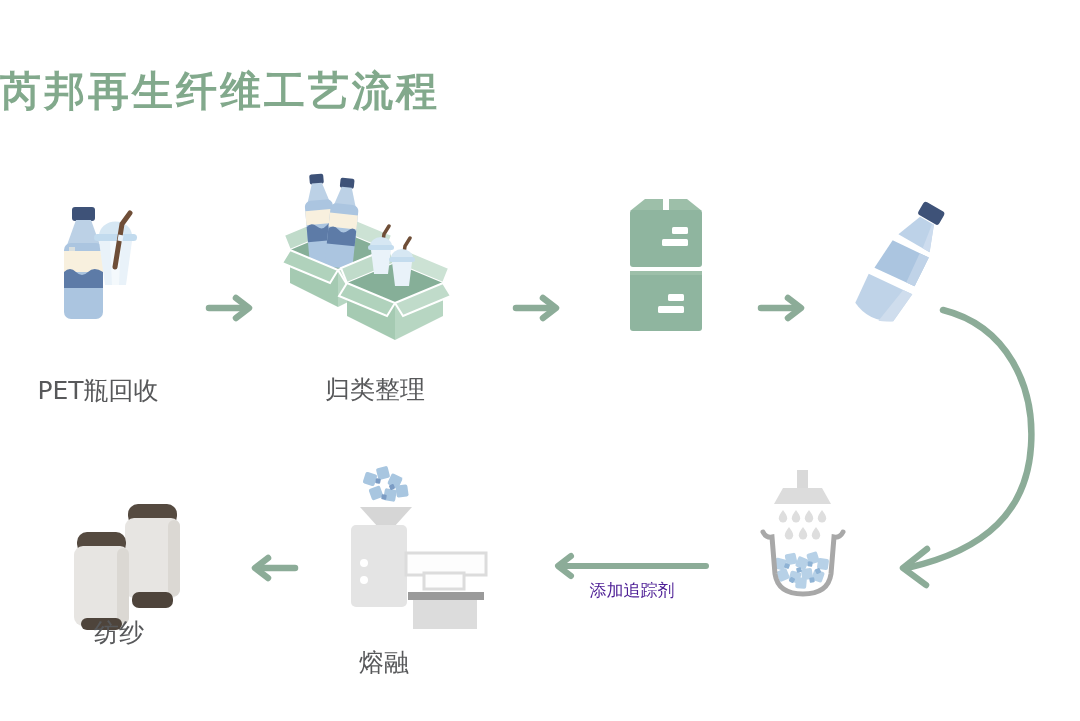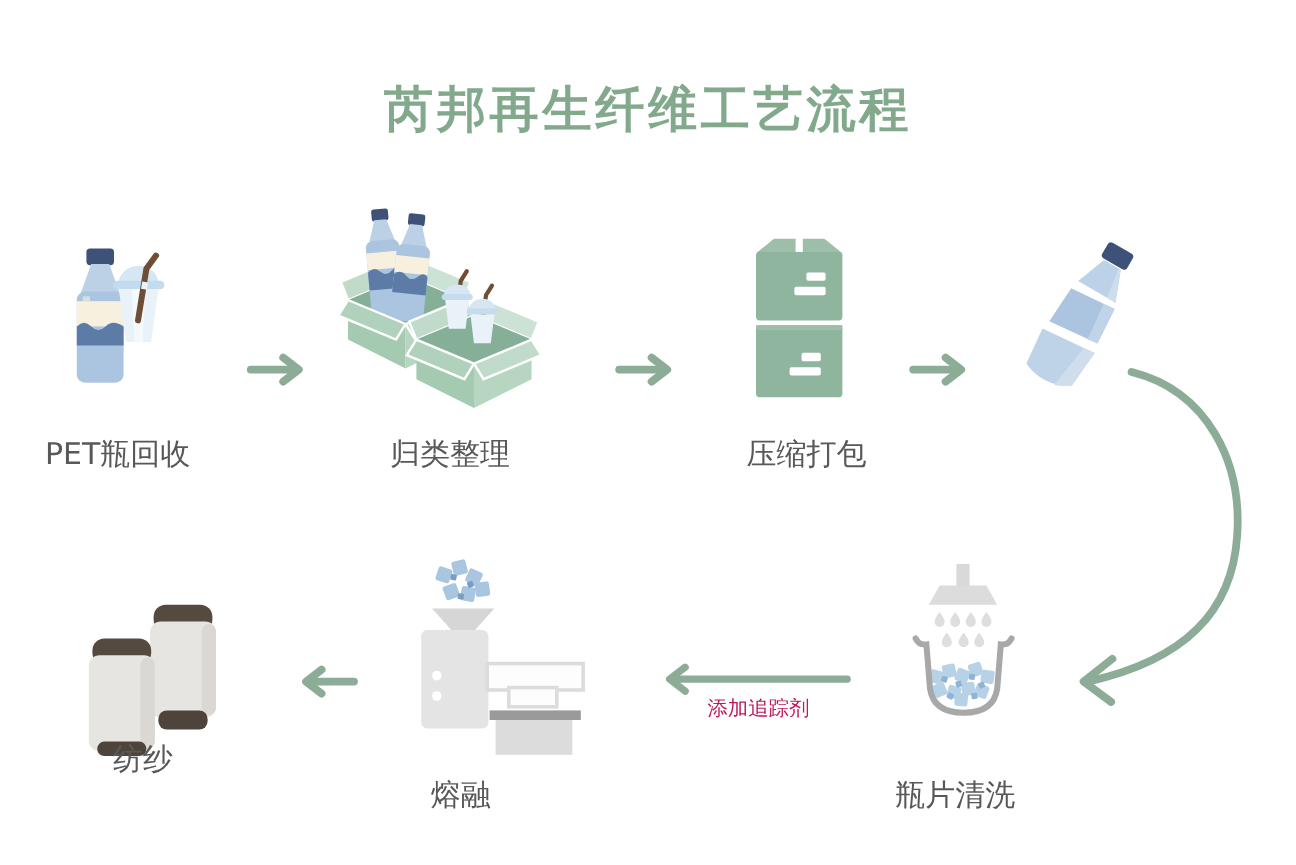--- a/index.html
+++ b/index.html
@@ -1,24 +1,24 @@
 <!DOCTYPE html>
 <html><head>
 <meta charset="utf-8">
 <style>
   html,body{margin:0;padding:0;background:#fff;}
   .stage{position:relative;width:1080px;height:721px;background:#ffffff;overflow:hidden;
          font-family:"DejaVu Sans","Liberation Sans",sans-serif;}
-  .title{position:absolute;top:64px;left:0;width:1080px;text-align:center;
+  .title{position:absolute;top:64px;left:0;width:1080px;text-align:left;
          font-size:41px;font-weight:700;letter-spacing:3px;color:#82a98c;margin:0;}
   .icon{position:absolute;}
   .step-label{position:absolute;transform:translateX(-50%);white-space:nowrap;
               font-size:25px;font-weight:500;color:#57585a;}
   .tracer-label{position:absolute;transform:translateX(-50%);white-space:nowrap;
-                font-size:17px;font-weight:500;color:#be185d;}
+                font-size:17px;font-weight:500;color:#4c1d95;}
   svg{display:block;}
 </style>
 </head>
 <body>
 
 <div class="stage">
 
   <h1 class="title">芮邦再生纤维工艺流程</h1>
 
   <svg class="icon" style="left:50px;top:205px" width="92" height="118" viewBox="0 0 92 118">
@@ -32,21 +32,21 @@
     </g>
     <g>
       <path d="M49,31 a16,14 0 0 1 33,0 Z" fill="#d6e7f3"></path>
       <rect x="44" y="29" width="43" height="7" rx="3.5" fill="#c2dbee"></rect>
       <polygon points="49,36 82,36 76,80 55,80" fill="#e9f2f9"></polygon>
       <polygon points="60,36 71,36 69,80 62,80" fill="#f4f9fc"></polygon>
       <path d="M80,8 L72,19 L65,62" stroke="#6f4e37" stroke-width="5" fill="none" stroke-linecap="round"></path>
       <path d="M71,30 L70,36" stroke="#e9f2f9" stroke-width="5" fill="none"></path>
     </g>
   </svg>
-  <div class="step-label" style="left:98px;top:362px">PET瓶回收</div>
+  <div class="step-label" style="left:98px;top:374px">PET瓶回收</div>
 
   <svg class="icon" style="left:205px;top:294px" width="56" height="28" viewBox="0 0 56 28">
     <path d="M4,14 H42" stroke="#8cac98" stroke-width="6.5" stroke-linecap="round" fill="none"></path>
     <path d="M31,4 L44,14 L31,24" stroke="#8cac98" stroke-width="6.5" stroke-linecap="round" stroke-linejoin="round" fill="none"></path>
   </svg>
 
   <svg class="icon" style="left:283px;top:166px" width="174" height="182" viewBox="0 0 174 182">
     <defs>
       <g id="mb">
         <rect x="8" y="0" width="14" height="10" rx="2" fill="#3e5278"></rect>
@@ -80,39 +80,38 @@
       <polygon points="112,97 160,117 166,102 118,82" fill="#cce2d4" stroke="#fff" stroke-width="2"></polygon>
       <polygon points="64,117 112,97 160,117 112,137" fill="#86af98"></polygon>
       <use href="#mc" transform="translate(86,72)"></use>
       <use href="#mc" transform="translate(107,84)"></use>
       <polygon points="64,117 64,150 112,174 112,137" fill="#a5cab2"></polygon>
       <polygon points="112,137 160,117 160,150 112,174" fill="#b7d6c2"></polygon>
       <polygon points="64,117 112,137 104,150 56,130" fill="#b0d2bc" stroke="#fff" stroke-width="2"></polygon>
       <polygon points="112,137 160,117 168,130 120,150" fill="#c0dbca" stroke="#fff" stroke-width="2"></polygon>
     </g>
   </svg>
-  <div class="step-label" style="left:375px;top:362px">归类整理</div>
+  <div class="step-label" style="left:375px;top:373px">归类整理</div>
 
   <svg class="icon" style="left:512px;top:294px" width="56" height="28" viewBox="0 0 56 28">
     <path d="M4,14 H42" stroke="#8cac98" stroke-width="6.5" stroke-linecap="round" fill="none"></path>
     <path d="M31,4 L44,14 L31,24" stroke="#8cac98" stroke-width="6.5" stroke-linecap="round" stroke-linejoin="round" fill="none"></path>
   </svg>
 
   <svg class="icon" style="left:624px;top:196px" width="84" height="148" viewBox="0 0 84 148">
     <polygon points="6,15 21,3 39,3 39,15" fill="#9dbfa9"></polygon>
     <polygon points="45,15 45,3 63,3 78,15" fill="#9dbfa9"></polygon>
     <rect x="6" y="14" width="72" height="57" rx="3" fill="#8fb59f"></rect>
     <rect x="48" y="31" width="16" height="7" rx="1.5" fill="#fff"></rect>
     <rect x="38" y="43" width="26" height="7" rx="1.5" fill="#fff"></rect>
     <rect x="6" y="75" width="72" height="60" rx="3" fill="#8fb59f"></rect>
     <rect x="6" y="75" width="72" height="4" fill="#9dbfa9"></rect>
     <rect x="44" y="98" width="16" height="7" rx="1.5" fill="#fff"></rect>
     <rect x="34" y="110" width="26" height="7" rx="1.5" fill="#fff"></rect>
   </svg>
-  <div class="step-label" style="left:672px;top:362px">压缩打包</div>
 
   <svg class="icon" style="left:757px;top:294px" width="56" height="28" viewBox="0 0 56 28">
     <path d="M4,14 H42" stroke="#8cac98" stroke-width="6.5" stroke-linecap="round" fill="none"></path>
     <path d="M31,4 L44,14 L31,24" stroke="#8cac98" stroke-width="6.5" stroke-linecap="round" stroke-linejoin="round" fill="none"></path>
   </svg>
 
   <svg class="icon" style="left:850px;top:198px" width="104" height="136" viewBox="0 0 104 136">
     <g transform="rotate(30 52 66)">
       <rect x="40" y="0" width="24" height="15" rx="3" fill="#3e5278"></rect>
       <path d="M44,16 L60,16 L70,42 L34,42 Z" fill="#bdd2e8"></path>
@@ -163,21 +162,20 @@
       <use href="#flk" transform="translate(49,113) rotate(5)"></use>
       <use href="#spk" transform="translate(35,96) rotate(20)"></use>
       <use href="#spk" transform="translate(47,100) rotate(-15)"></use>
       <use href="#spk" transform="translate(58,94) rotate(10)"></use>
       <use href="#spk" transform="translate(66,101) rotate(-25)"></use>
       <use href="#spk" transform="translate(40,110) rotate(30)"></use>
       <use href="#spk" transform="translate(60,110) rotate(-10)"></use>
     </g>
     <path d="M11,62 Q14,68 20,67 L23,104 Q26,124 51,124 Q76,124 79,104 L82,67 Q88,68 91,62" stroke="#a8a8a8" stroke-width="5" fill="none" stroke-linecap="round"></path>
   </svg>
-  <div class="step-label" style="left:796px;top:646px">瓶片清洗</div>
 
   <svg class="icon" style="left:548px;top:552px" width="162" height="28" viewBox="0 0 162 28">
     <path d="M158,14 H12" stroke="#8cac98" stroke-width="6" stroke-linecap="round" fill="none"></path>
     <path d="M23,4 L10,14 L23,24" stroke="#8cac98" stroke-width="6" stroke-linecap="round" stroke-linejoin="round" fill="none"></path>
   </svg>
   <div class="tracer-label" style="left:632px;top:579px">添加追踪剂</div>
 
   <svg class="icon" style="left:350px;top:463px" width="142" height="167" viewBox="0 0 142 167">
     <defs>
       <g id="flk2">

